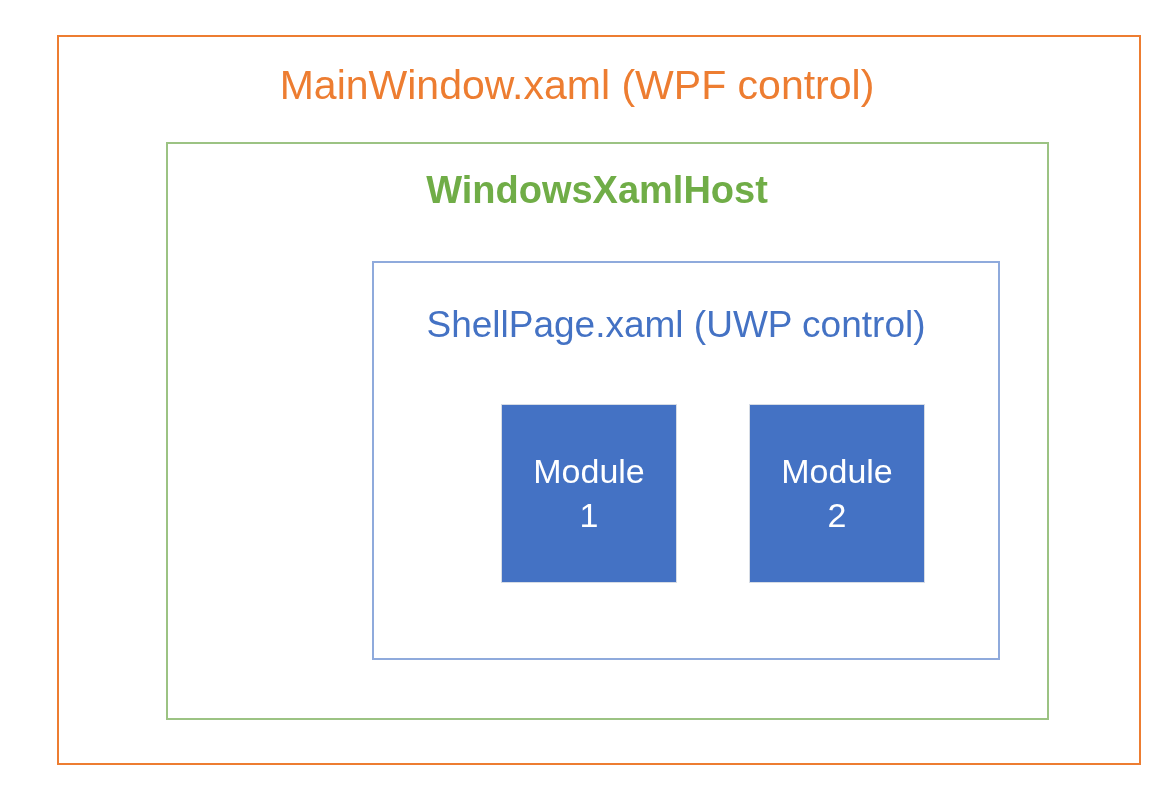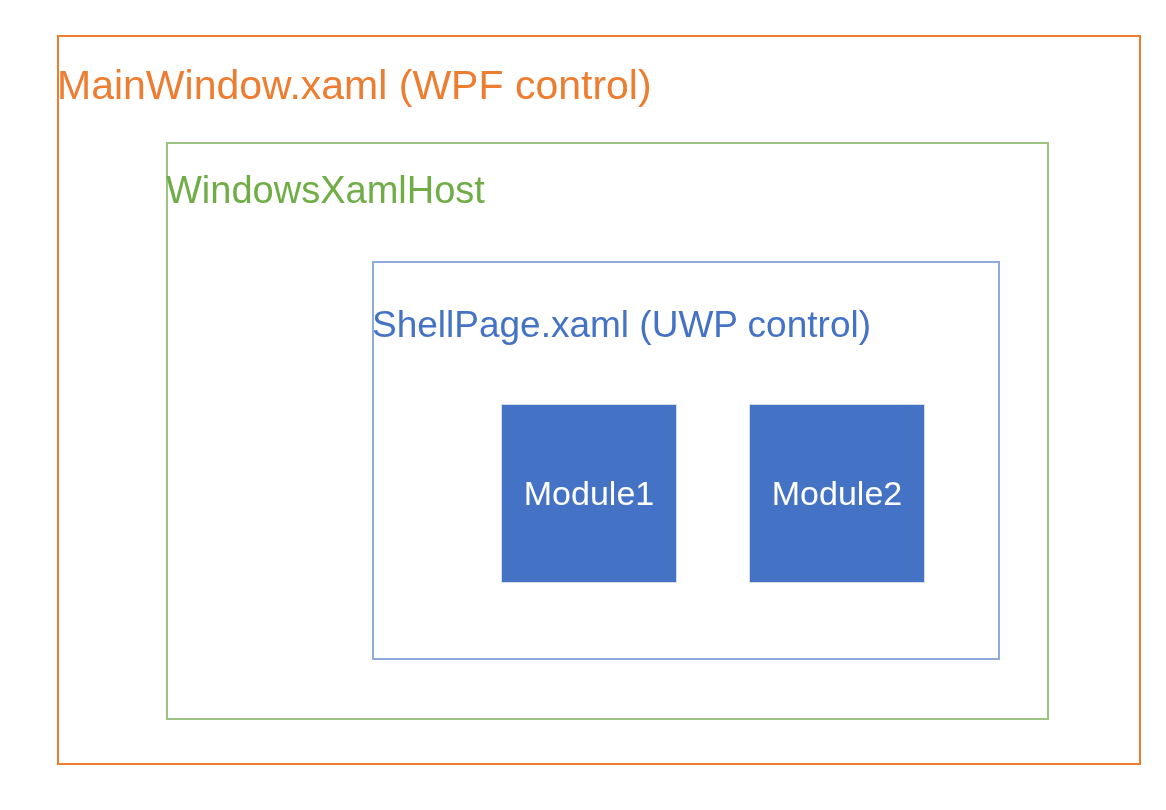--- a/index.html
+++ b/index.html
@@ -49,56 +49,58 @@
     left: 372px;
     top: 261px;
     width: 628px;
     height: 399px;
     border: 2px solid #8FAADC;
   }
 
   
   .caption {
     position: absolute;
-    text-align: left;
+    text-align: center;
     white-space: nowrap;
     line-height: 1.0;
     font-weight: 400;
   }
 
   .caption-outer {
     left: 57px;
     top: 65px;
     width: 1040px;
     font-size: 41px;
     color: #ED7D31;
   }
 
   .caption-middle {
     left: 166px;
     top: 171px;
     width: 862px;
     font-size: 38px;
     color: #70AD47;
+    font-weight: bold;
   }
 
   .caption-inner {
     left: 372px;
     top: 306px;
     width: 608px;
     font-size: 37px;
     color: #4472C4;
   }
 
   
   .module {
     position: absolute;
     box-sizing: border-box;
     background: #4472C4;
     display: flex;
+    flex-direction: column;
     align-items: center;
     justify-content: center;
     color: #FFFFFF;
     font-size: 34px;
     line-height: 1.28;
     text-align: left;
     border: 1px solid #D6DCE5;
   }
 
   .module-1 {

